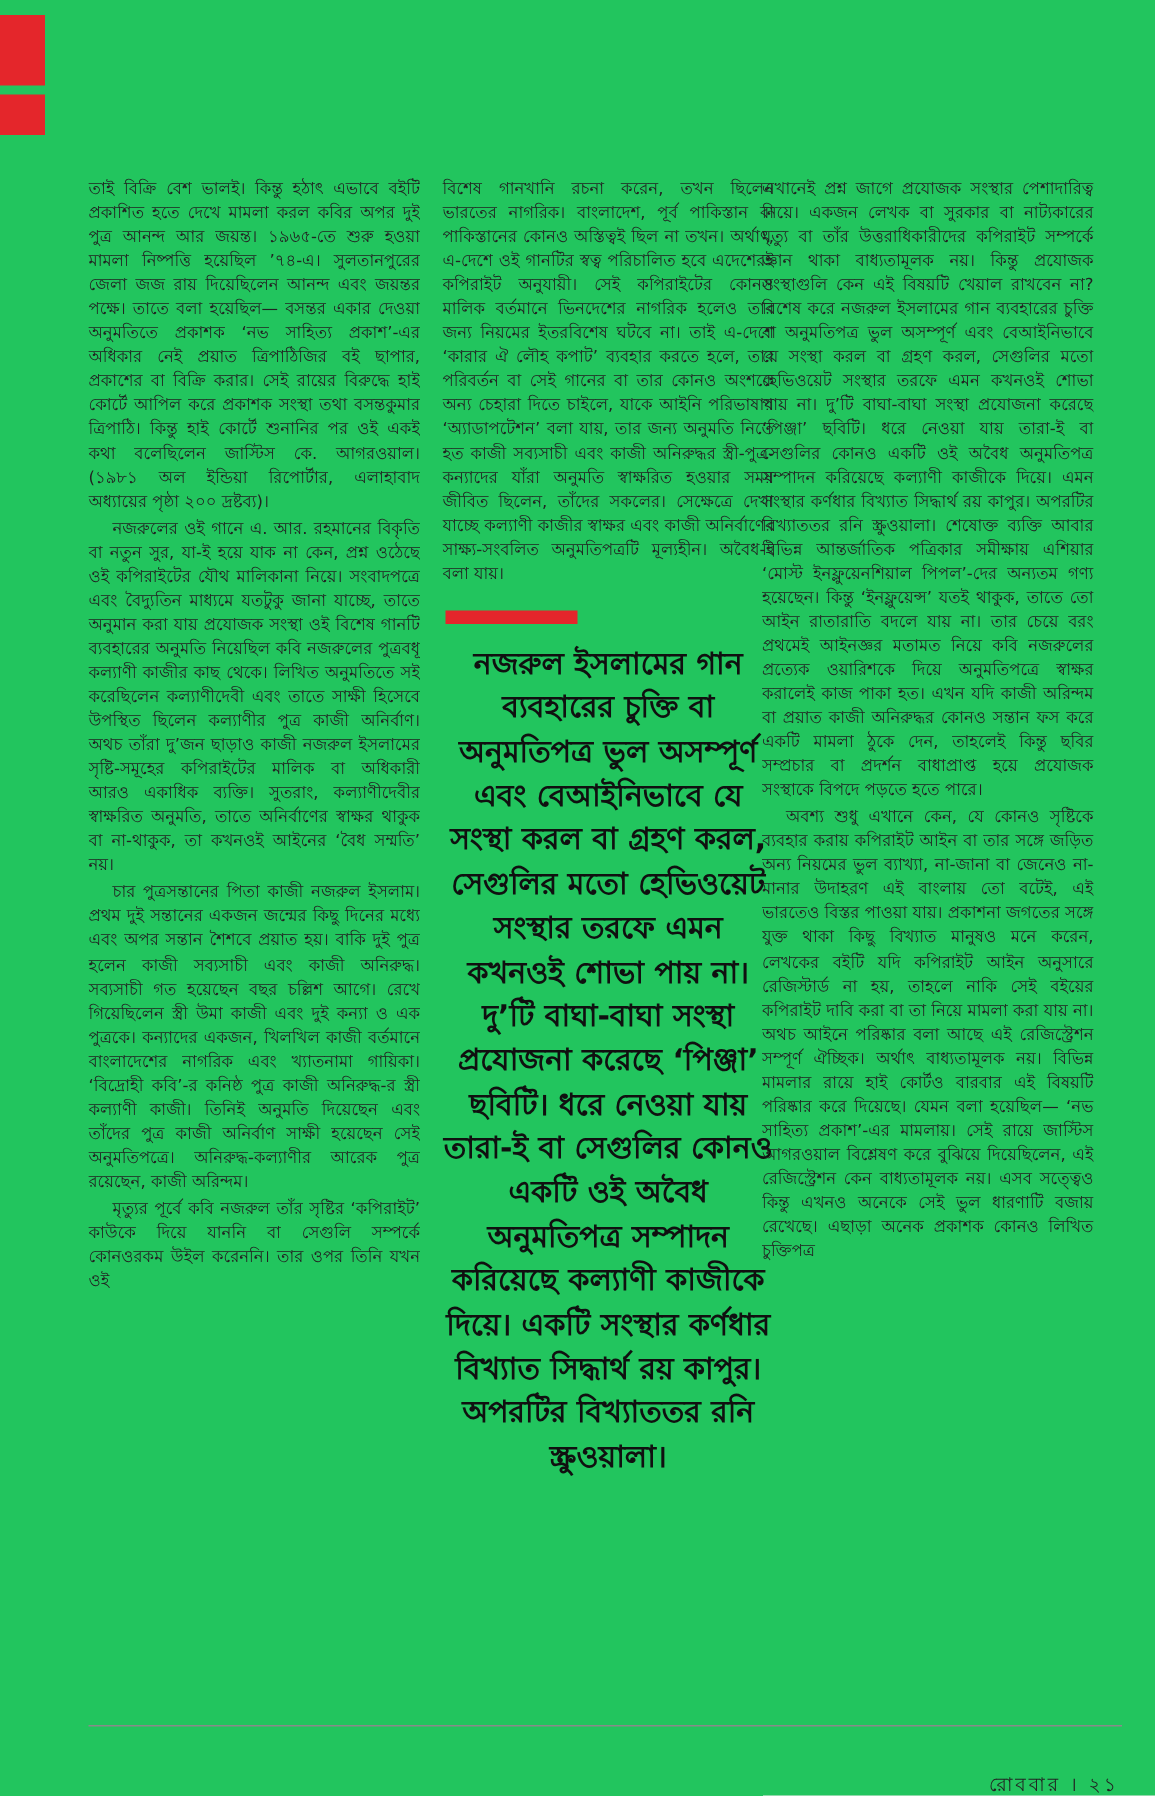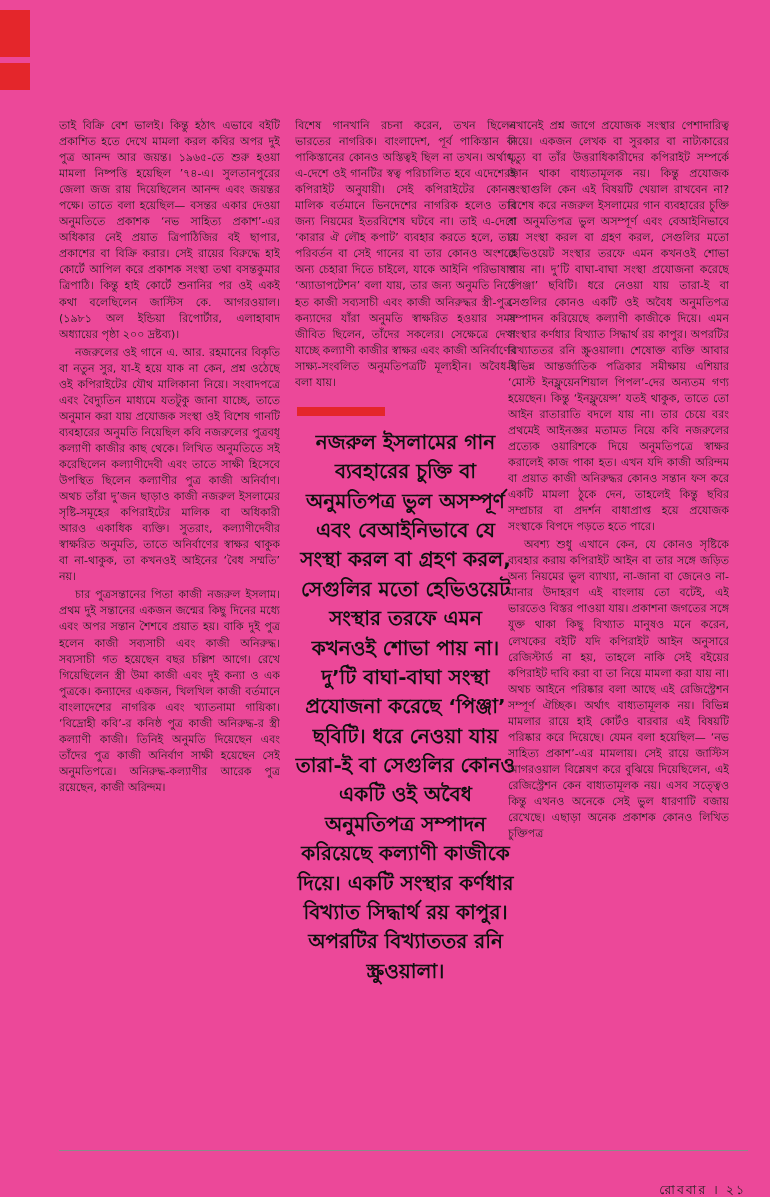--- a/index.html
+++ b/index.html
@@ -1,20 +1,20 @@
 <!DOCTYPE html>
 <html><head>
 <meta charset="utf-8">
 <style>
   html,body { margin:0; padding:0; background:#e8e8e6; }
   .page {
     position:relative;
     width:770px; height:1197px;
     margin:0 auto;
-    background:#ec4899;
+    background:#22c55e;
     font-family:"DejaVu Sans","Liberation Sans",sans-serif;
     color:#222;
     overflow:hidden;
   }
   .red-bar { position:absolute; background:#e4262b; }
   .red-bar.bar1 { left:0; top:10px; width:30px; height:47px; }
   .red-bar.bar2 { left:0; top:63px; width:30px; height:27px; }
 
   .col {
     position:absolute;
@@ -66,20 +66,21 @@
 
 <div class="page">
 
   <div class="red-bar bar1"></div>
   <div class="red-bar bar2"></div>
 
   <div class="col c1">
     <p class="bp">তাই বিক্রি বেশ ভালই। কিন্তু হঠাৎ এভাবে বইটি প্রকাশিত হতে দেখে মামলা করল কবির অপর দুই পুত্র আনন্দ আর জয়ন্ত। ১৯৬৫-তে শুরু হওয়া মামলা নিষ্পত্তি হয়েছিল ’৭৪-এ। সুলতানপুরের জেলা জজ রায় দিয়েছিলেন আনন্দ এবং জয়ন্তর পক্ষে। তাতে বলা হয়েছিল— বসন্তর একার দেওয়া অনুমতিতে প্রকাশক ‘নভ সাহিত্য প্রকাশ’-এর অধিকার নেই প্রয়াত ত্রিপাঠিজির বই ছাপার, প্রকাশের বা বিক্রি করার। সেই রায়ের বিরুদ্ধে হাই কোর্টে আপিল করে প্রকাশক সংস্থা তথা বসন্তকুমার ত্রিপাঠি। কিন্তু হাই কোর্টে শুনানির পর ওই একই কথা বলেছিলেন জাস্টিস কে. আগরওয়াল। (১৯৮১ অল ইন্ডিয়া রিপোর্টার, এলাহাবাদ অধ্যায়ের পৃষ্ঠা ২০০ দ্রষ্টব্য)।</p>
     <p class="bp indent">নজরুলের ওই গানে এ. আর. রহমানের বিকৃতি বা নতুন সুর, যা-ই হয়ে যাক না কেন, প্রশ্ন ওঠেছে ওই কপিরাইটের যৌথ মালিকানা নিয়ে। সংবাদপত্রে এবং বৈদ্যুতিন মাধ্যমে যতটুকু জানা যাচ্ছে, তাতে অনুমান করা যায় প্রযোজক সংস্থা ওই বিশেষ গানটি ব্যবহারের অনুমতি নিয়েছিল কবি নজরুলের পুত্রবধূ কল্যাণী কাজীর কাছ থেকে। লিখিত অনুমতিতে সই করেছিলেন কল্যাণীদেবী এবং তাতে সাক্ষী হিসেবে উপস্থিত ছিলেন কল্যাণীর পুত্র কাজী অনির্বাণ। অথচ তাঁরা দু’জন ছাড়াও কাজী নজরুল ইসলামের সৃষ্টি-সমূহের কপিরাইটের মালিক বা অধিকারী আরও একাধিক ব্যক্তি। সুতরাং, কল্যাণীদেবীর স্বাক্ষরিত অনুমতি, তাতে অনির্বাণের স্বাক্ষর থাকুক বা না-থাকুক, তা কখনওই আইনের ‘বৈধ সম্মতি’ নয়।</p>
     <p class="bp indent">চার পুত্রসন্তানের পিতা কাজী নজরুল ইসলাম। প্রথম দুই সন্তানের একজন জন্মের কিছু দিনের মধ্যে এবং অপর সন্তান শৈশবে প্রয়াত হয়। বাকি দুই পুত্র হলেন কাজী সব্যসাচী এবং কাজী অনিরুদ্ধ। সব্যসাচী গত হয়েছেন বছর চল্লিশ আগে। রেখে গিয়েছিলেন স্ত্রী উমা কাজী এবং দুই কন্যা ও এক পুত্রকে। কন্যাদের একজন, খিলখিল কাজী বর্তমানে বাংলাদেশের নাগরিক এবং খ্যাতনামা গায়িকা। ‘বিদ্রোহী কবি’-র কনিষ্ঠ পুত্র কাজী অনিরুদ্ধ-র স্ত্রী কল্যাণী কাজী। তিনিই অনুমতি দিয়েছেন এবং তাঁদের পুত্র কাজী অনির্বাণ সাক্ষী হয়েছেন সেই অনুমতিপত্রে। অনিরুদ্ধ-কল্যাণীর আরেক পুত্র রয়েছেন, কাজী অরিন্দম।</p>
+    <p class="bp indent">মৃত্যুর পূর্বে কবি নজরুল তাঁর সৃষ্টির ‘কপিরাইট’ কাউকে দিয়ে যাননি বা সেগুলি সম্পর্কে কোনওরকম উইল করেননি। তার ওপর তিনি যখন ওই</p>
   </div>
 
   <div class="col c2">
     <p class="bp">বিশেষ গানখানি রচনা করেন, তখন ছিলেন ভারতের নাগরিক। বাংলাদেশ, পূর্ব পাকিস্তান বা পাকিস্তানের কোনও অস্তিত্বই ছিল না তখন। অর্থাৎ, এ-দেশে ওই গানটির স্বত্ব পরিচালিত হবে এদেশেরই কপিরাইট অনুযায়ী। সেই কপিরাইটের কোনও মালিক বর্তমানে ভিনদেশের নাগরিক হলেও তার জন্য নিয়মের ইতরবিশেষ ঘটবে না। তাই এ-দেশে ‘কারার ঐ লৌহ কপাট’ ব্যবহার করতে হলে, তার পরিবর্তন বা সেই গানের বা তার কোনও অংশকে অন্য চেহারা দিতে চাইলে, যাকে আইনি পরিভাষায় ‘অ্যাডাপটেশন’ বলা যায়, তার জন্য অনুমতি নিতে হত কাজী সব্যসাচী এবং কাজী অনিরুদ্ধর স্ত্রী-পুত্র-কন্যাদের যাঁরা অনুমতি স্বাক্ষরিত হওয়ার সময় জীবিত ছিলেন, তাঁদের সকলের। সেক্ষেত্রে দেখা যাচ্ছে কল্যাণী কাজীর স্বাক্ষর এবং কাজী অনির্বাণের সাক্ষ্য-সংবলিত অনুমতিপত্রটি মূল্যহীন। অবৈধ-ই বলা যায়।</p>
     <div class="pullquote">
       <div class="pq-bar"></div>
       <div class="pq-text">নজরুল ইসলামের গান ব্যবহারের চুক্তি বা অনুমতিপত্র ভুল অসম্পূর্ণ এবং বেআইনিভাবে যে সংস্থা করল বা গ্রহণ করল, সেগুলির মতো হেভিওয়েট সংস্থার তরফে এমন কখনওই শোভা পায় না। দু’টি বাঘা-বাঘা সংস্থা প্রযোজনা করেছে ‘পিঞ্জা’ ছবিটি। ধরে নেওয়া যায় তারা-ই বা সেগুলির কোনও একটি ওই অবৈধ অনুমতিপত্র সম্পাদন করিয়েছে কল্যাণী কাজীকে দিয়ে। একটি সংস্থার কর্ণধার বিখ্যাত সিদ্ধার্থ রয় কাপুর। অপরটির বিখ্যাততর রনি স্ক্রুওয়ালা।</div>
     </div>
   </div>
 

